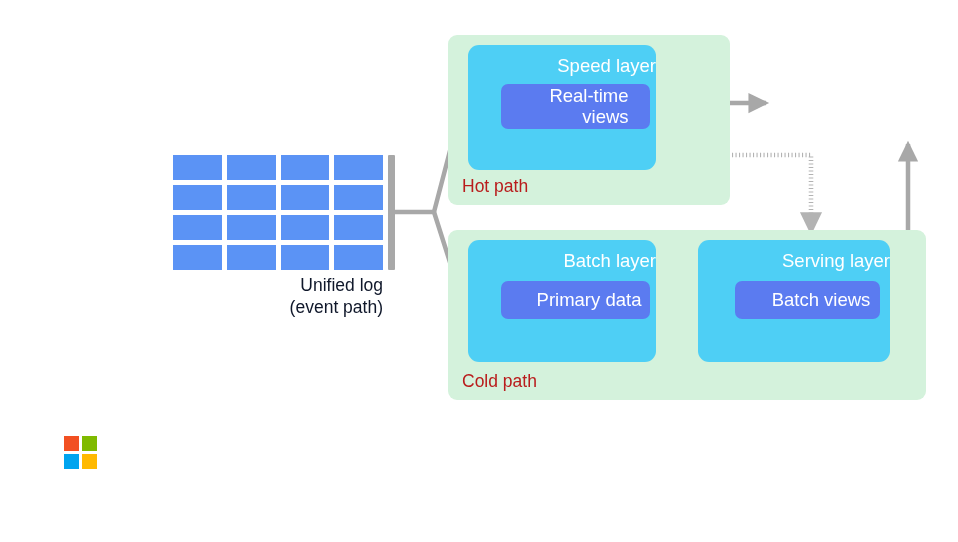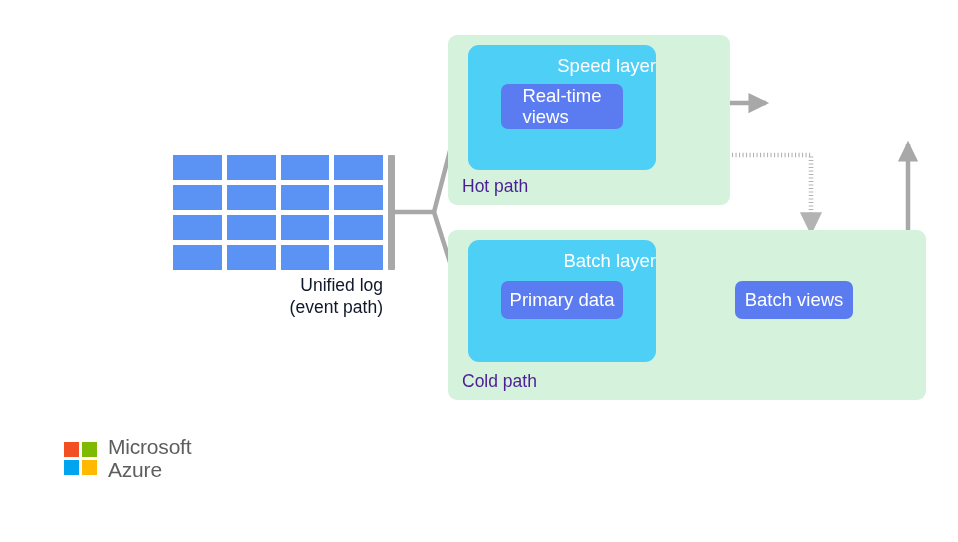--- a/index.html
+++ b/index.html
@@ -40,21 +40,21 @@
     z-index: 2;
   }
   #hot-path-panel  { left: 448px; top: 35px;  width: 282px; height: 170px; }
   #cold-path-panel { left: 448px; top: 230px; width: 478px; height: 170px; }
 
   .path-label {
     position: absolute;
     left: 14px;
     bottom: 8px;
     font-size: 17.5px;
-    color: #4c1d95;
+    color: #b91c1c;
     white-space: nowrap;
   }
 
   
   .layer-box {
     position: absolute;
     background: #4ECFF5;
     border-radius: 11px;
     z-index: 3;
   }
@@ -74,25 +74,26 @@
   }
 
   
   .inner-box {
     position: absolute;
     background: #5B7BF0;
     border-radius: 7px;
     display: flex;
     align-items: center;
     justify-content: center;
-    text-align: left;
+    text-align: right;
     color: #ffffff;
     font-size: 18.5px;
     line-height: 1.12;
     z-index: 4;
+    padding-left: 27px;
   }
   #real-time-views { left: 501px; top: 84px;  width: 122px; height: 45px; }
   #primary-data    { left: 501px; top: 281px; width: 122px; height: 38px; }
   #batch-views     { left: 735px; top: 281px; width: 118px; height: 38px; }
 
   
   #analytics-client {
     position: absolute;
     left: 776px; top: 80px;
     width: 152px; height: 54px;
@@ -232,31 +233,30 @@
     <div class="path-label">Cold path</div>
   </div>
 
   <div id="batch-layer" class="layer-box">
     <div class="layer-title">Batch layer</div>
   </div>
   <div id="primary-data" class="inner-box">
     <span>Primary data</span>
   </div>
 
+  <div id="serving-layer" class="layer-box">
+    <div class="layer-title">Serving layer</div>
+  </div>
   <div id="batch-views" class="inner-box">
     <span>Batch views</span>
   </div>
 
 
   <div id="azure-logo">
     <div id="logo-squares">
       <div style="background:#F25022"></div>
       <div style="background:#7FBA00"></div>
       <div style="background:#00A4EF"></div>
       <div style="background:#FFB900"></div>
     </div>
-    <div id="logo-wordmark">
-      <div>Microsoft</div>
-      <div>Azure</div>
-    </div>
   </div>
 
 </div>
 
 </body></html>

